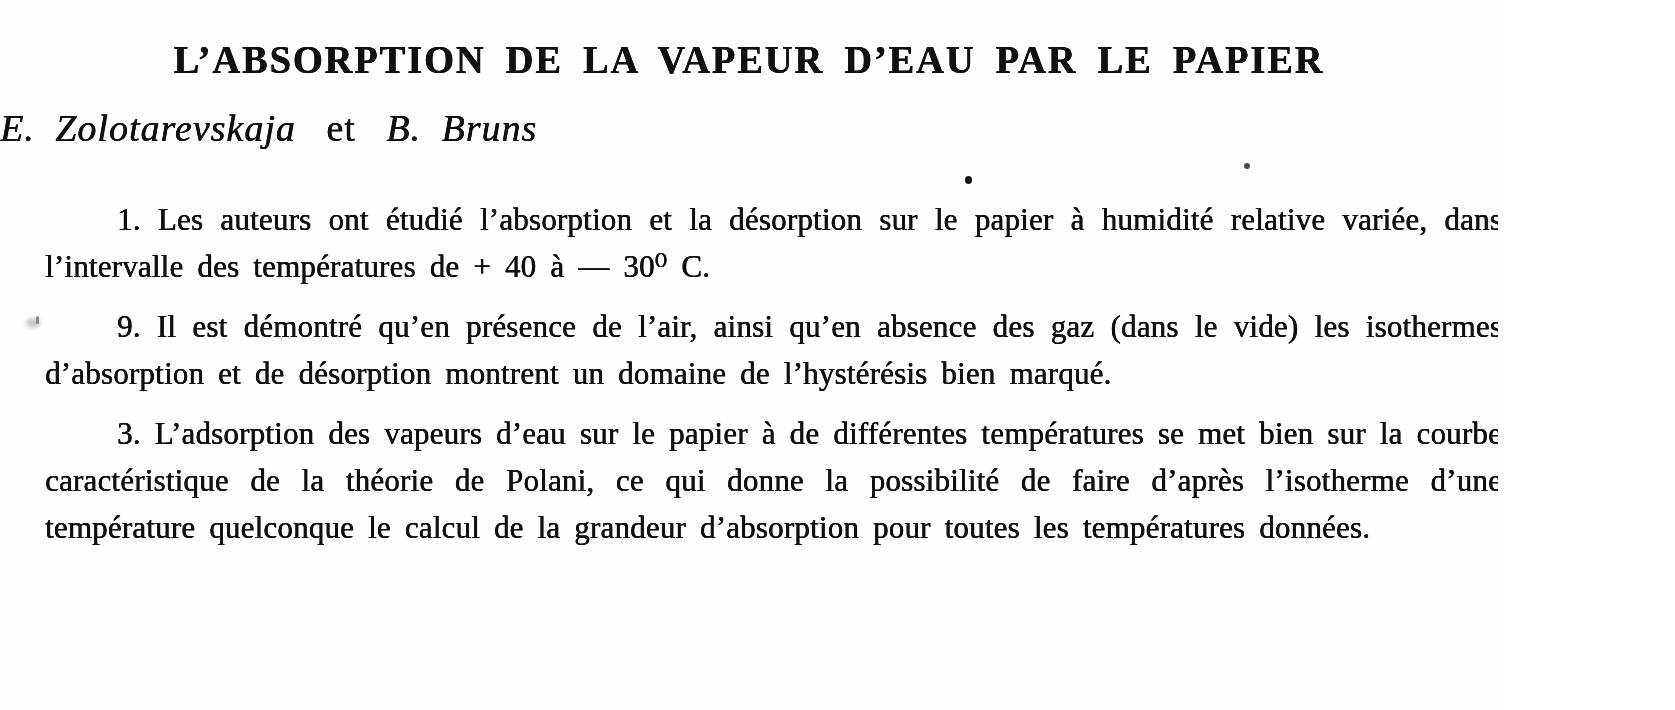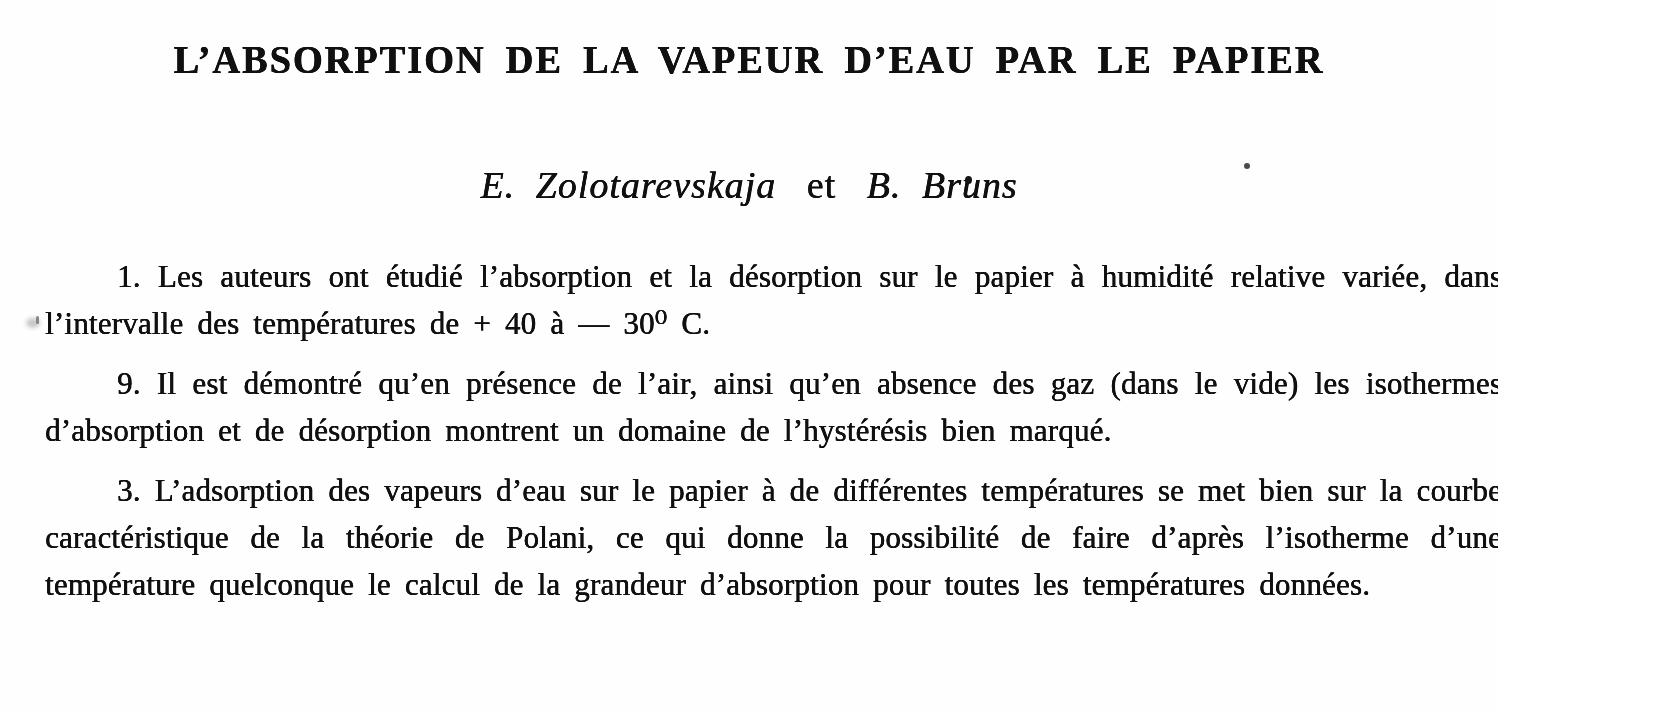--- a/index.html
+++ b/index.html
@@ -26,22 +26,22 @@
     text-align: center;
     font-size: 40px;
     font-weight: bold;
     letter-spacing: 2px;
     word-spacing: 9px;
     white-space: nowrap;
     transform: scaleX(0.96);
     transform-origin: center top;
   }
   .authors {
-    margin-top: 80px;
-    text-align: center;
+    margin-top: 23px;
+    text-align: left;
     font-size: 38px;
     letter-spacing: 1px;
     word-spacing: 10px;
   }
   .author {
     font-style: italic;
   }
   .author-sep {
     font-style: normal;
     margin: 0 10px;

